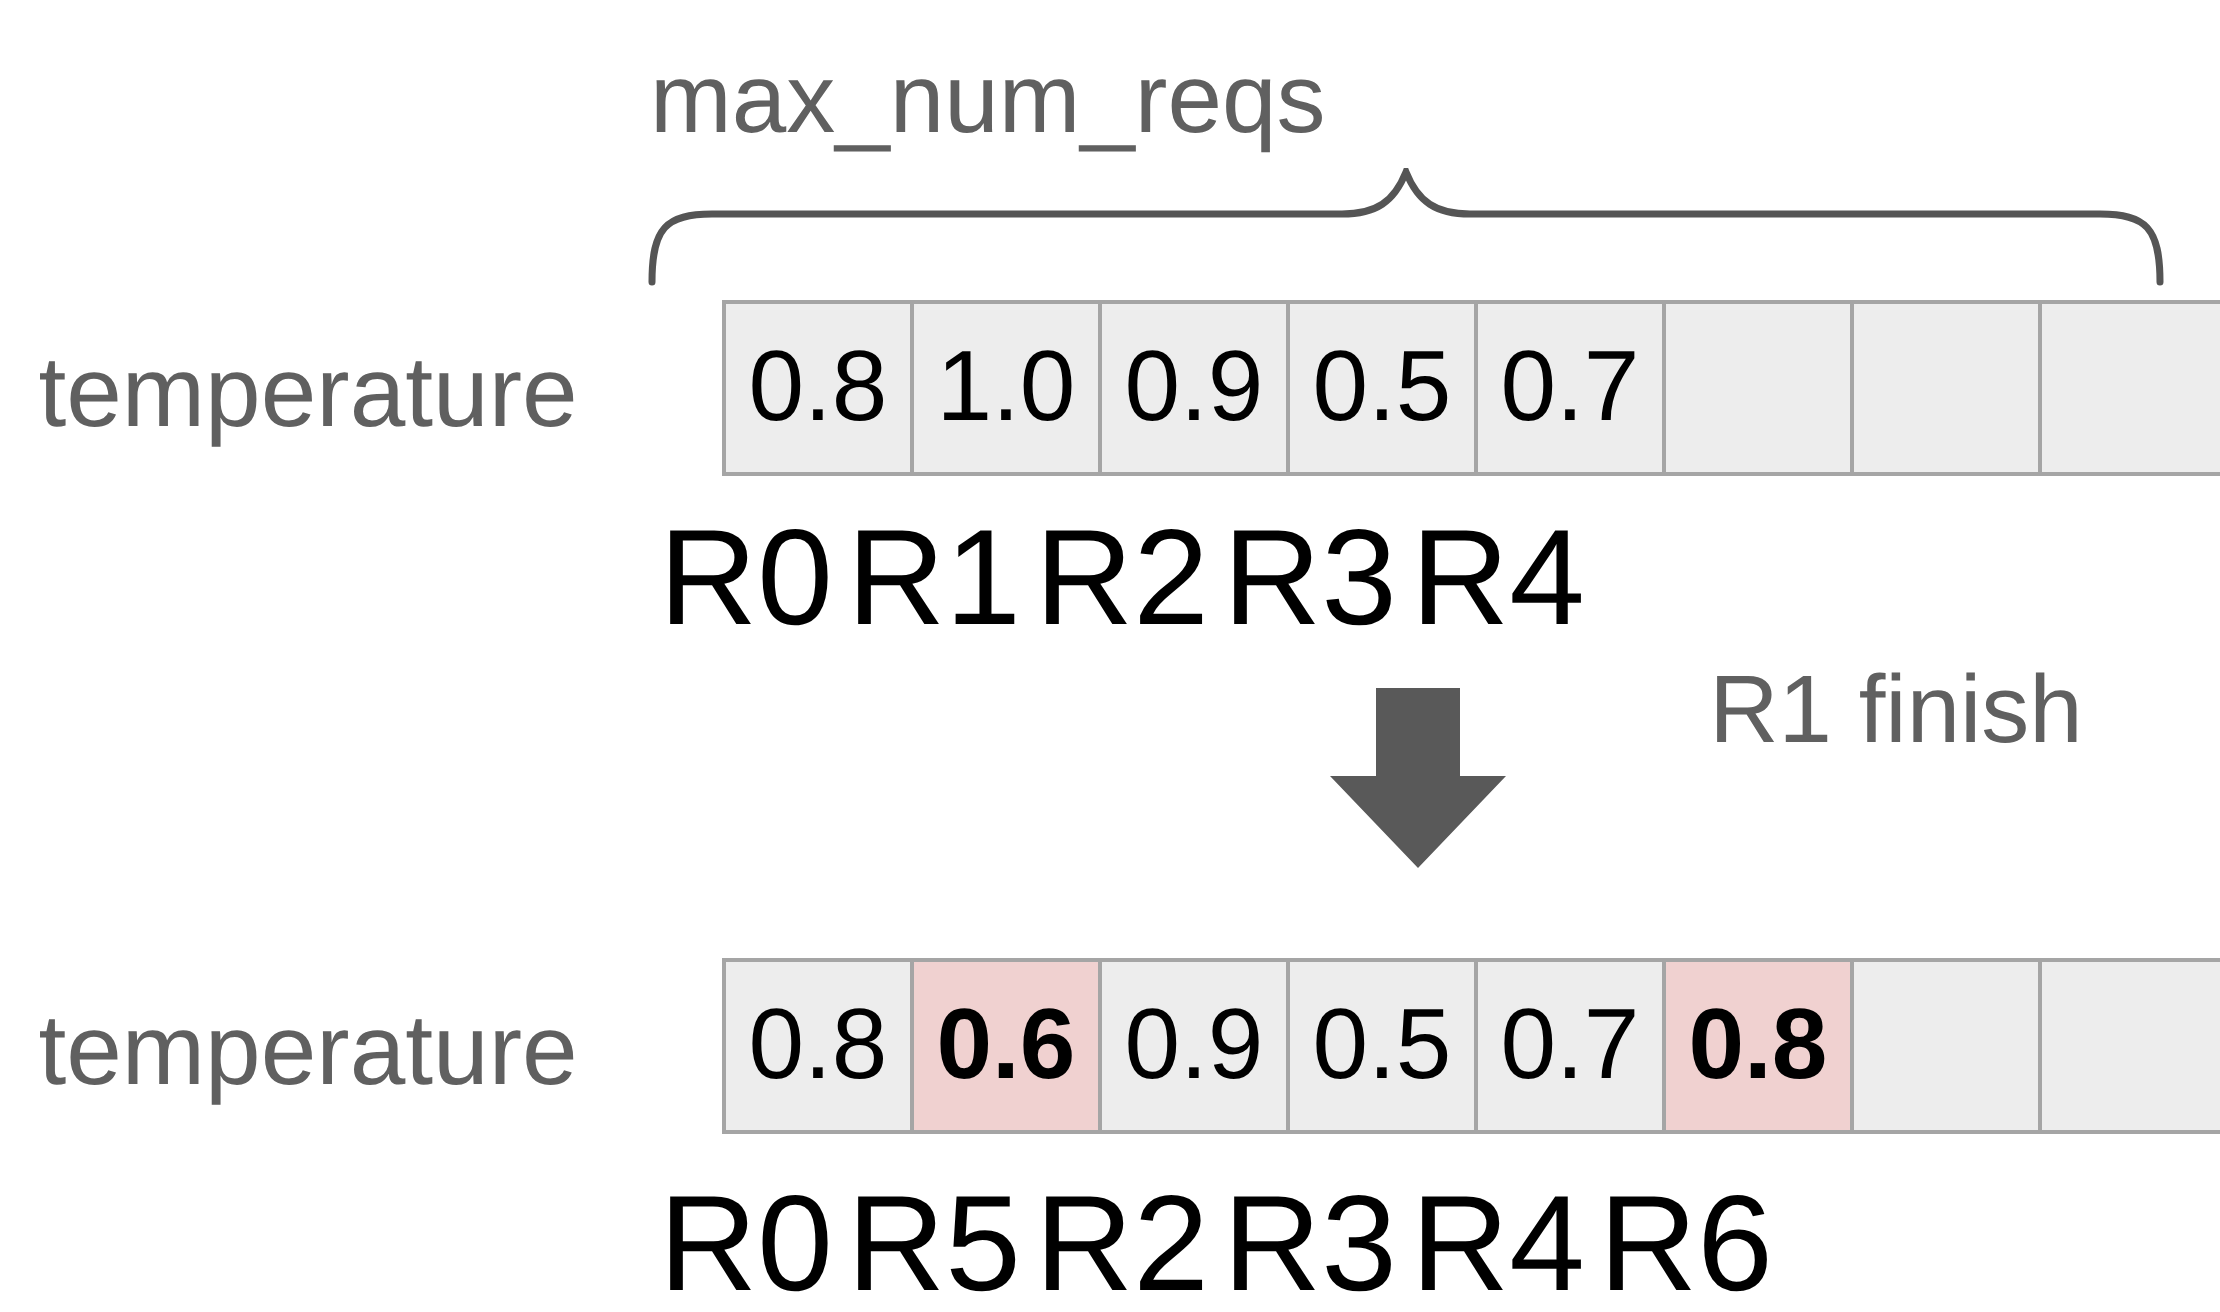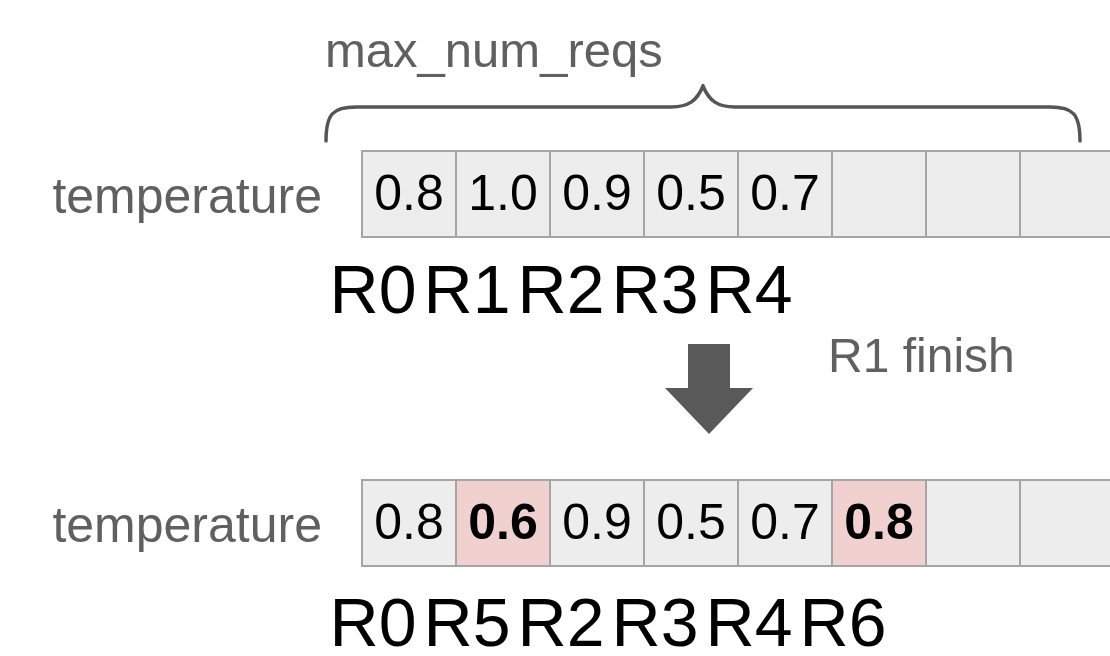--- a/index.html
+++ b/index.html
@@ -26,23 +26,23 @@
   .title {
     left: 325px;
     top: 22px;
     width: 756px;
     text-align: left;
     font-size: 49px;
   }
 
   
   .row-label {
-    left: 22px;
+    left: 4px;
     width: 300px;
-    text-align: right;
+    text-align: center;
   }
   .row-label.first  { top: 167px; }
   .row-label.second { top: 496px; }
 
   
   .grid {
     display: flex;
     border: 2px solid var(--cell-border, #a5a5a5);
     background: var(--cell-fill, #ededed);
     width: 752px;
@@ -77,21 +77,21 @@
     white-space: nowrap;
   }
   .req-row-1 { top: 250px; }
   .req-row-2 { top: 583px; }
 
   
   .annotation {
     left: 828px;
     top: 328px;
     width: 240px;
-    text-align: left;
+    text-align: center;
     line-height: 55px;
     font-size: 48px;
   }
 
   svg { display: block; }
 </style>
 </head>
 <body>
 
 <div class="abs gray-label title">max_num_reqs</div>

